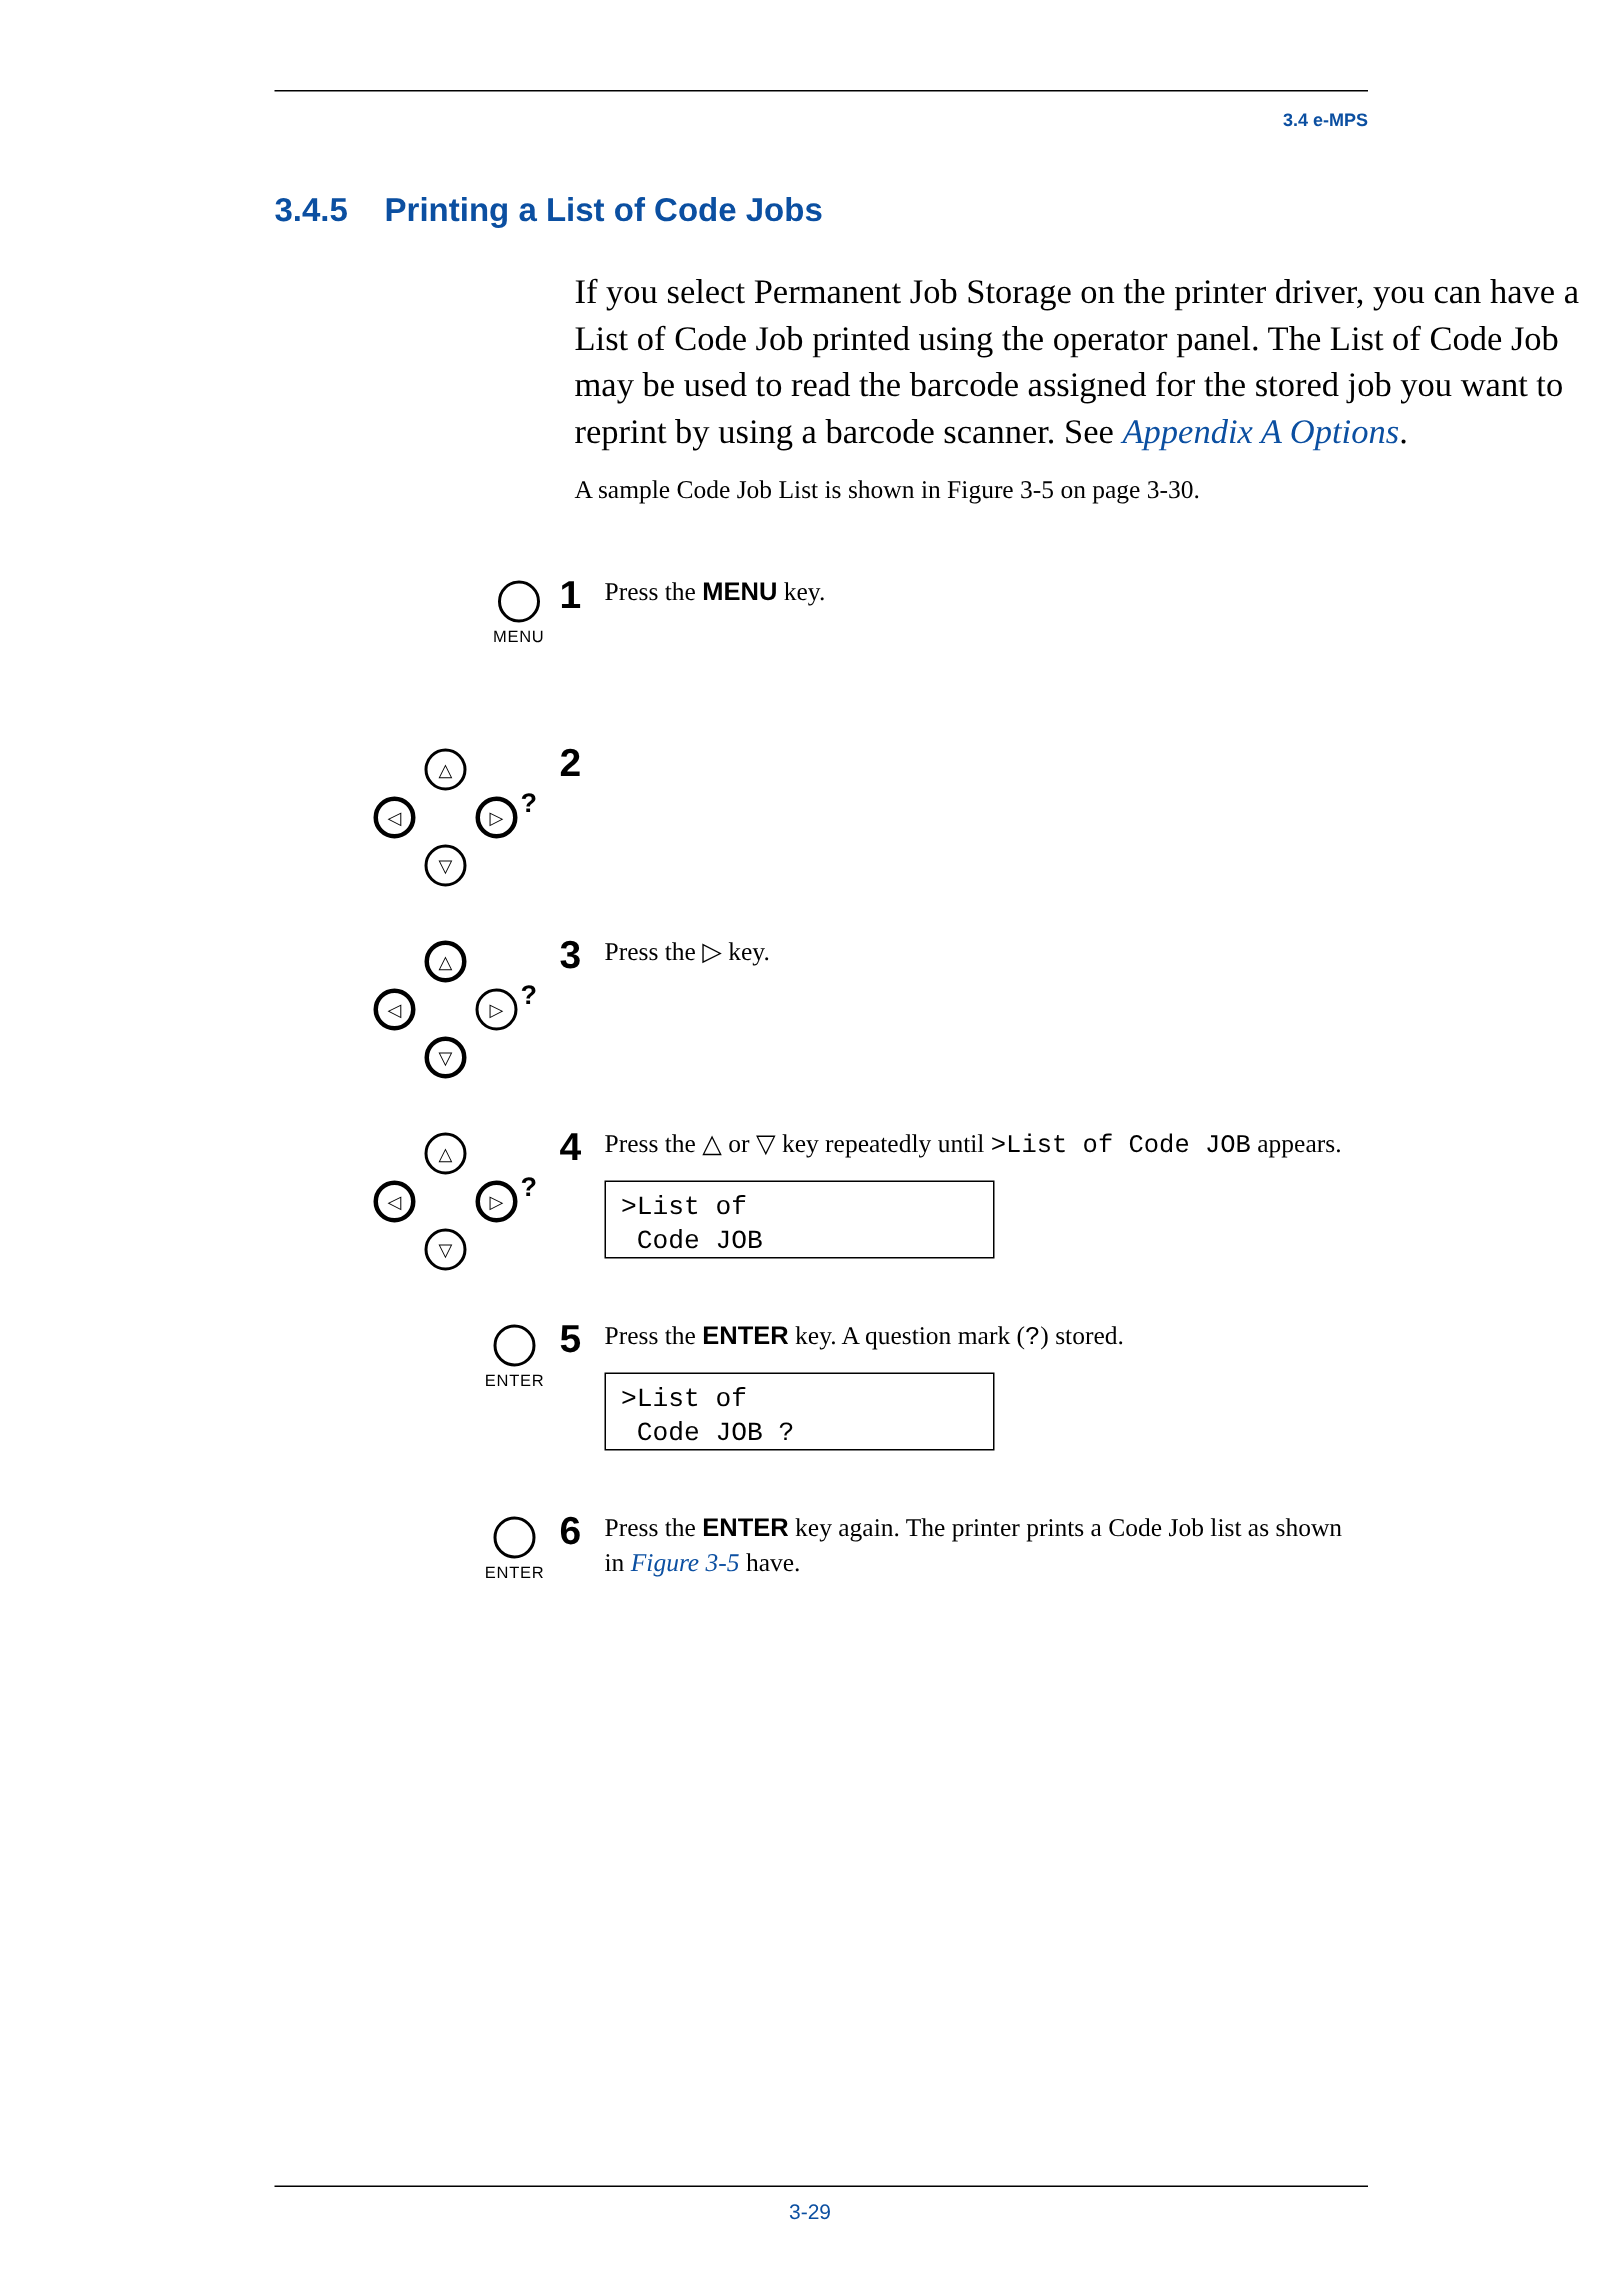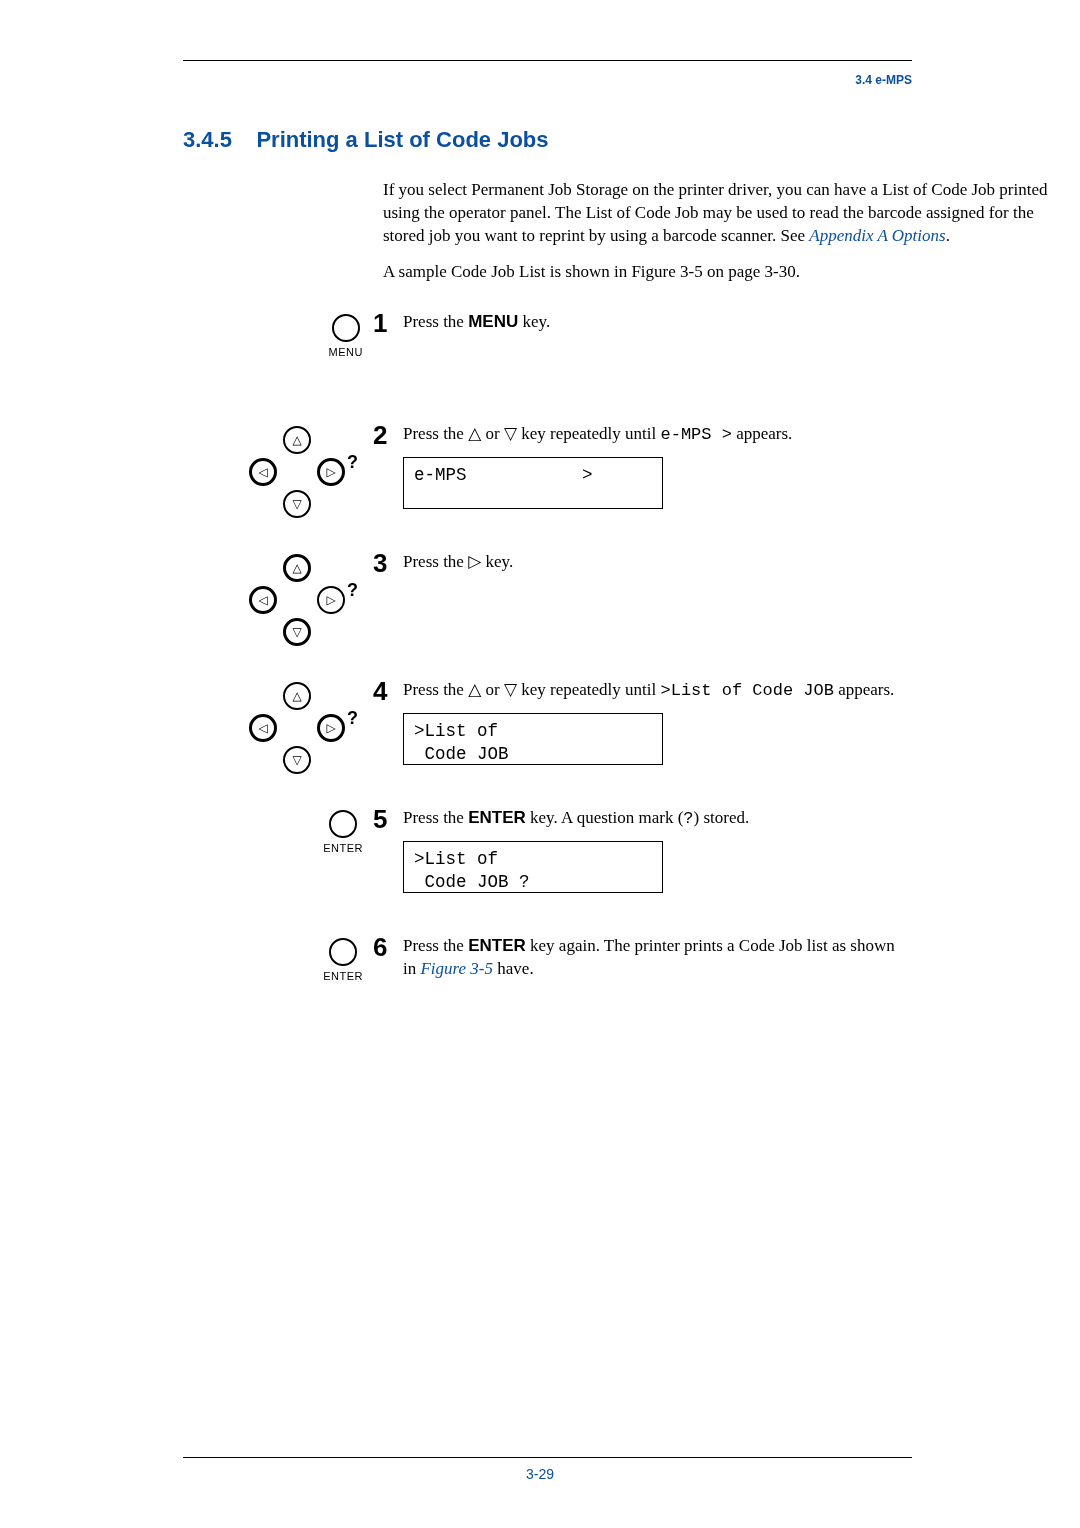--- a/index.html
+++ b/index.html
@@ -32,30 +32,30 @@
   .section-title {
     color: #0b4fa1;
     font-family: Arial, Helvetica, sans-serif;
     font-weight: bold;
     font-size: 22px;
     margin-bottom: 26px;
     margin-top: 19px;
   }
   .intro {
     margin-left: 200px;
-    font-size: 17px;
+    font-size: 23px;
     line-height: 1.35;
     margin-bottom: 14px;
     width: 670px;
   }
   .intro .link, .step-text .link { color:#0b4fa1; font-style: italic; }
   .sample {
     margin-left: 200px;
     font-size: 17px;
-    margin-bottom: 28px;
+    margin-bottom: 46px;
   }
   .step {
     display: flex;
     align-items: flex-start;
     margin-bottom: 20px;
     min-height: 108px;
   }
   .step-icon {
     width: 180px;
     flex: none;
@@ -200,27 +200,20 @@
         <div class="pad-key solid k-right">
             <span class="triangle">▷</span>
           </div>
         <div class="pad-key k-down">
             <span class="triangle">▽</span>
           </div>
         <div class="qmark">?</div>
       </div>
     </div>
     <div class="step-num">2</div>
-    <div class="step-body">
-      <span class="step-text">
-        <span>Press the </span><span class="triangle">△</span><span> or </span><span class="triangle">▽</span><span> key repeatedly until </span><span class="mono">e-MPS  &gt;</span><span> appears.</span>
-      </span>
-      <div class="lcd">e-MPS           &gt;
-</div>
-    </div>
   </div>
 
   <div class="step">
     <div class="step-icon">
       <div class="pad-cluster">
         <div class="pad-key solid k-up">
             <span class="triangle">△</span>
           </div>
         <div class="pad-key solid k-left">
             <span class="triangle">◁</span>

